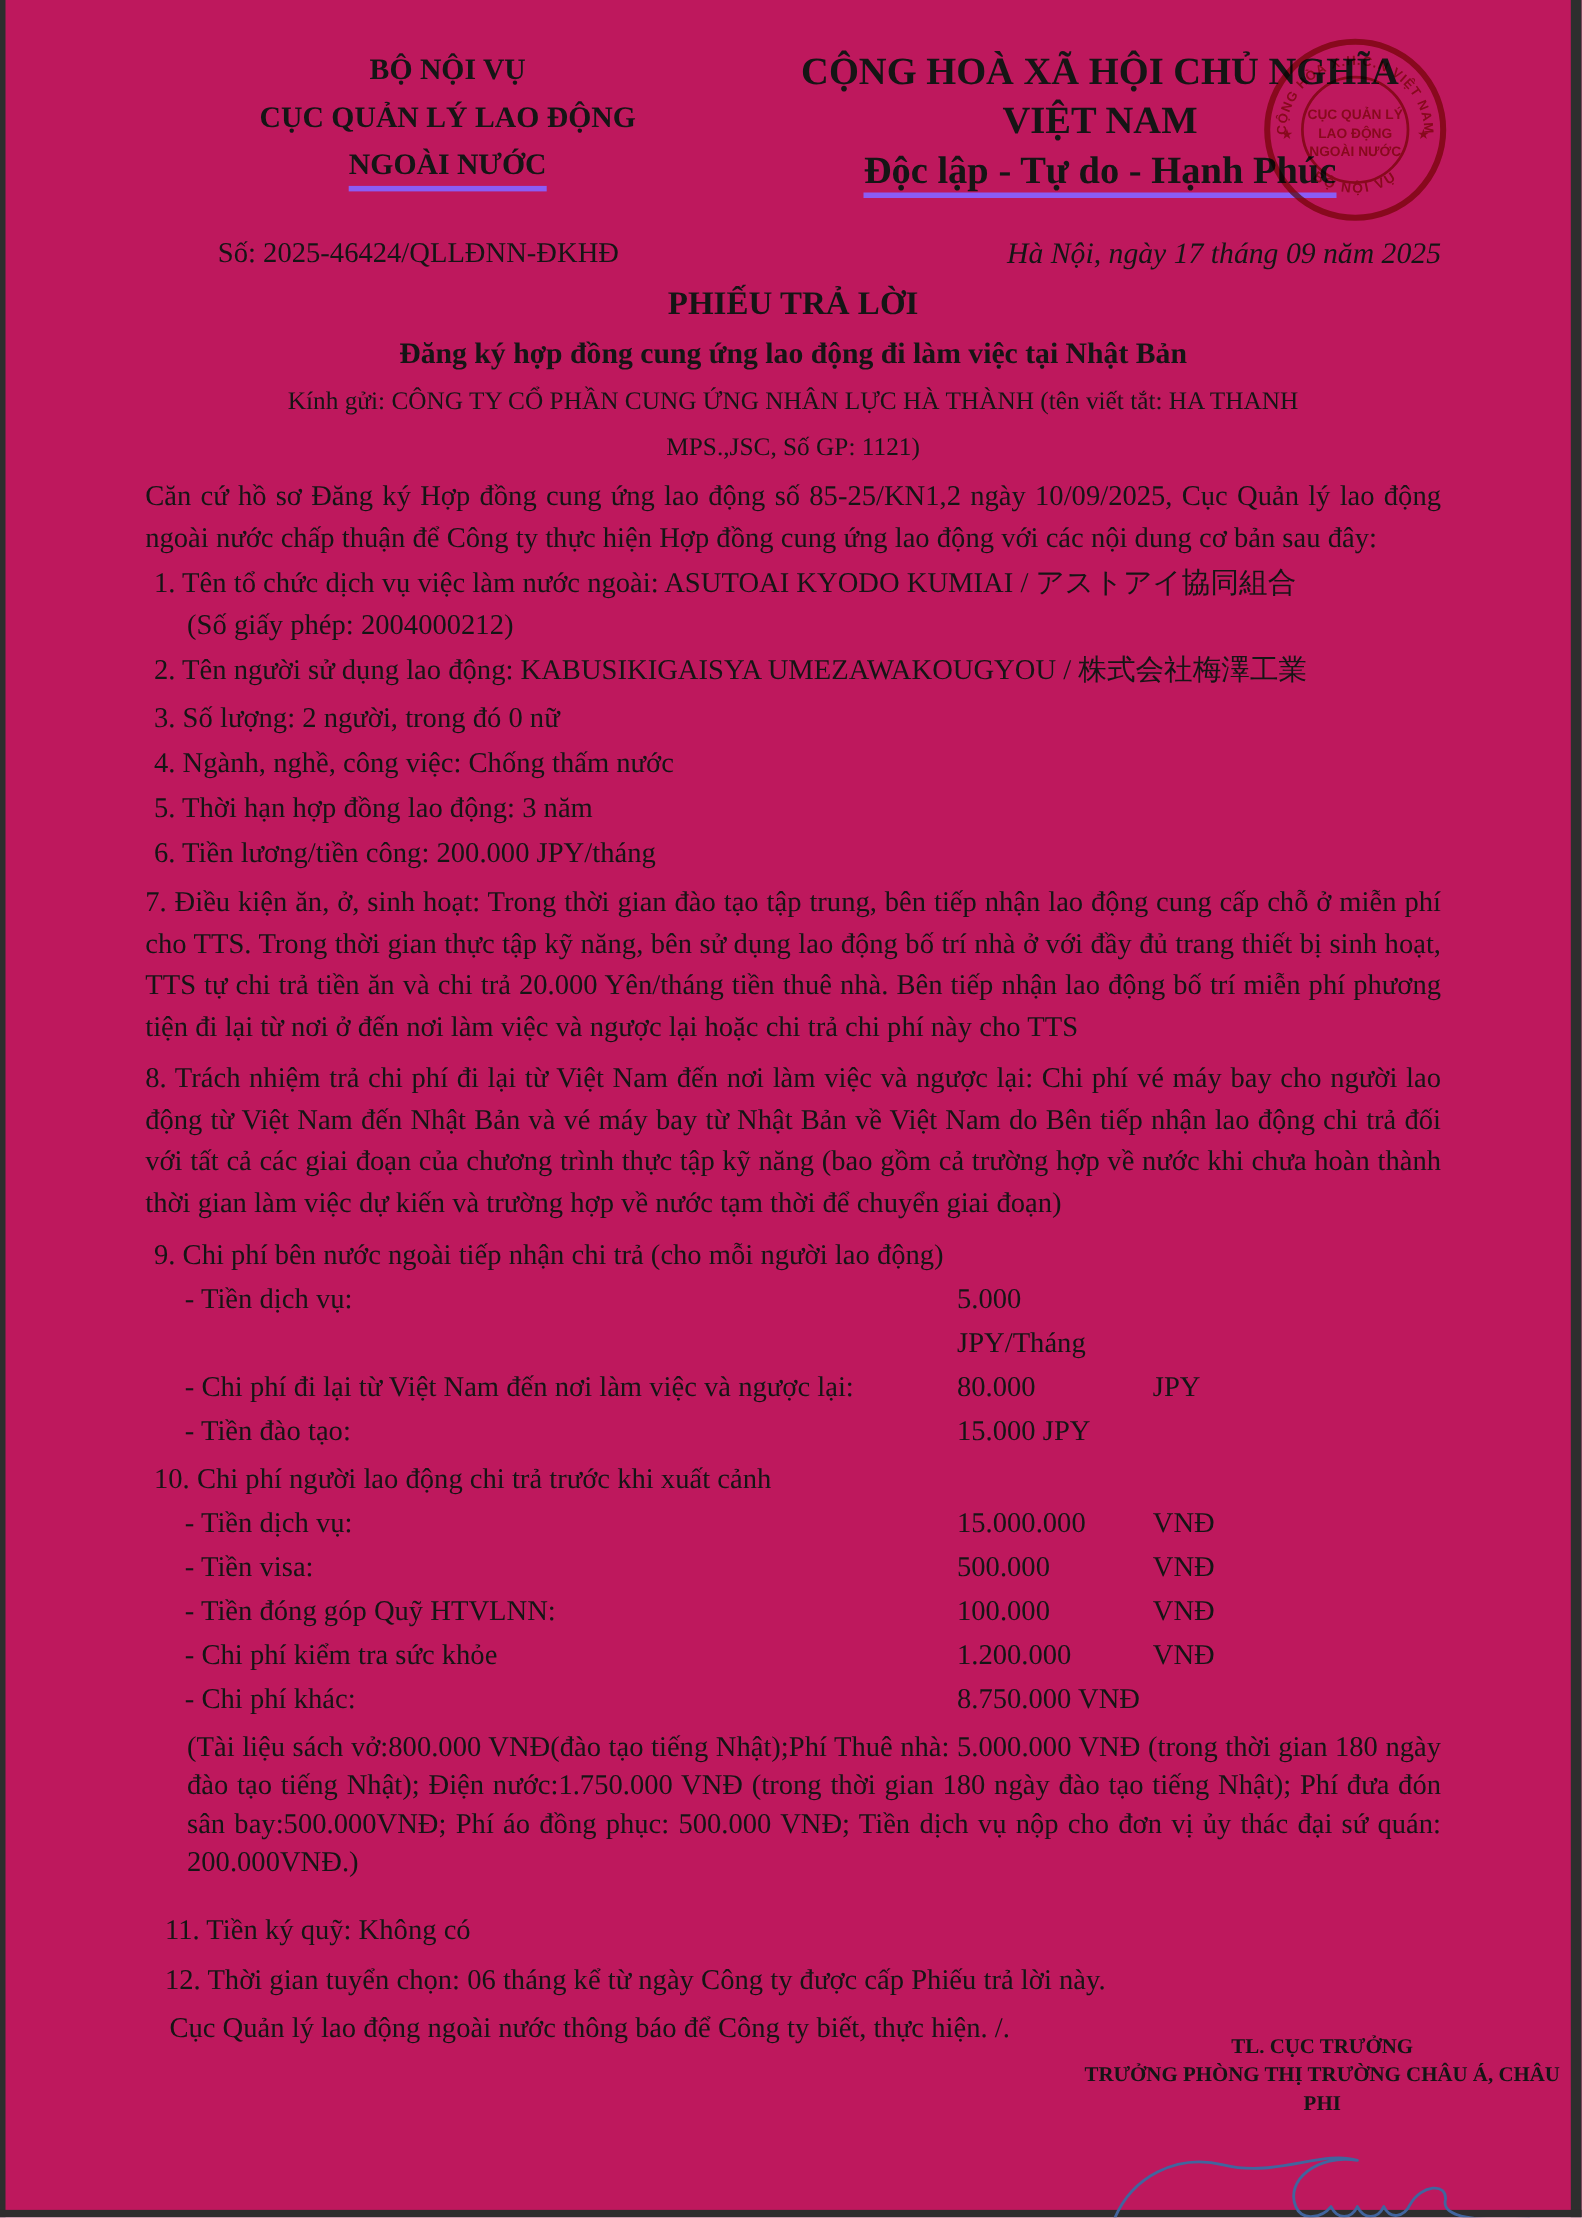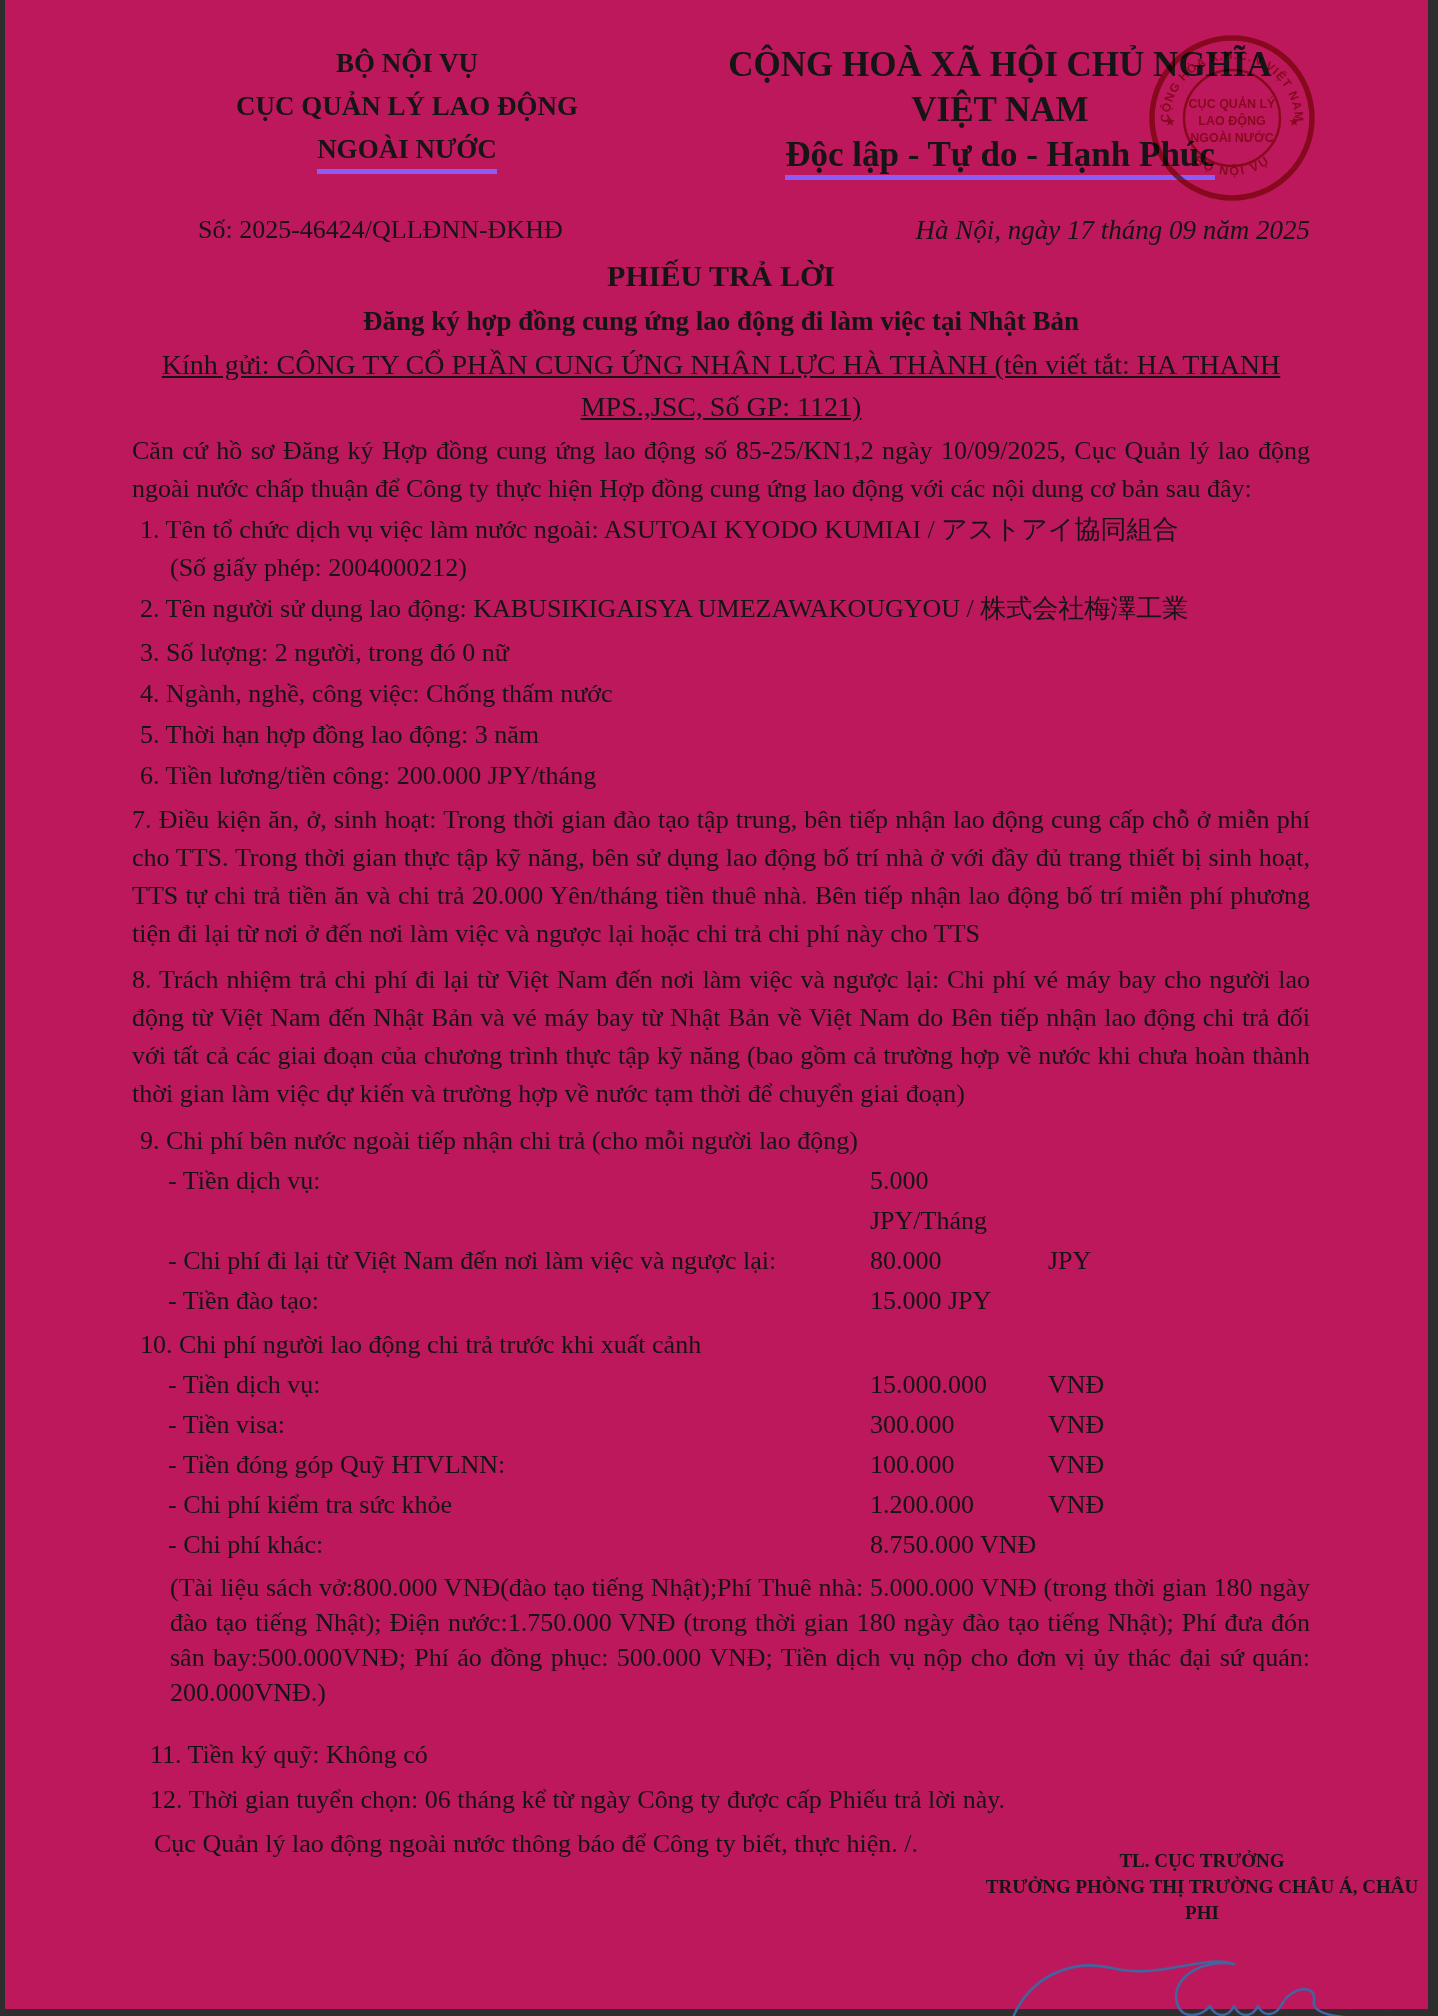--- a/index.html
+++ b/index.html
@@ -23,21 +23,21 @@
   .header-left{width:470px;text-align:center;font-weight:bold;font-size:27px;line-height:43px;padding-left:40px;}
   .header-right{width:620px;text-align:center;font-weight:bold;font-size:35px;line-height:45px;}
   .u-line{display:inline-block;border-bottom:5px solid #8b5cf6;padding-bottom:2px;line-height:36px;}
 
   .docnum-row{display:flex;margin-top:30px;font-size:26px;line-height:40px;gap:32px;}
   .docnum{margin-left:66px;}
   .issue-date{margin-left:auto;font-style:italic;font-size:27px;}
 
   .doc-title{text-align:center;font-weight:bold;font-size:30px;line-height:44px;margin-top:4px;}
   .doc-subtitle{text-align:center;font-weight:bold;font-size:27px;line-height:42px;margin-top:2px;}
-  .recipient{text-align:center;font-size:28px;line-height:42px;margin-top:2px;text-decoration:underline;}
+  .recipient{text-align:center;font-size:23px;line-height:42px;margin-top:2px;}
 
   .para{font-size:26px;line-height:38px;text-align:justify;margin:0;}
   .intro{margin-top:4px;}
   .items{padding-left:8px;}
   .item{margin-top:3px;}
   .item-sub{padding-left:30px;}
   .mt6{margin-top:6px;} .mt8{margin-top:8px;}
 
   .fee-heading{font-size:26px;line-height:40px;margin-top:8px;padding-left:8px;}
   .fee-row{display:flex;font-size:26px;line-height:40px;}
@@ -129,21 +129,21 @@
 
     <div class="fee-heading" style="margin-top:4px">10. Chi phí người lao động chi trả trước khi xuất cảnh</div>
     <div>
       <div class="fee-row">
         <div class="fee-label">- Tiền dịch vụ:</div>
         <div class="fee-value">15.000.000</div>
         <div class="fee-unit">VNĐ</div>
       </div>
       <div class="fee-row">
         <div class="fee-label">- Tiền visa:</div>
-        <div class="fee-value">300.000</div>
+        <div class="fee-value">500.000</div>
         <div class="fee-unit">VNĐ</div>
       </div>
       <div class="fee-row">
         <div class="fee-label">- Tiền đóng góp Quỹ HTVLNN:</div>
         <div class="fee-value">100.000</div>
         <div class="fee-unit">VNĐ</div>
       </div>
       <div class="fee-row">
         <div class="fee-label">- Chi phí kiểm tra sức khỏe</div>
         <div class="fee-value">1.200.000</div>

